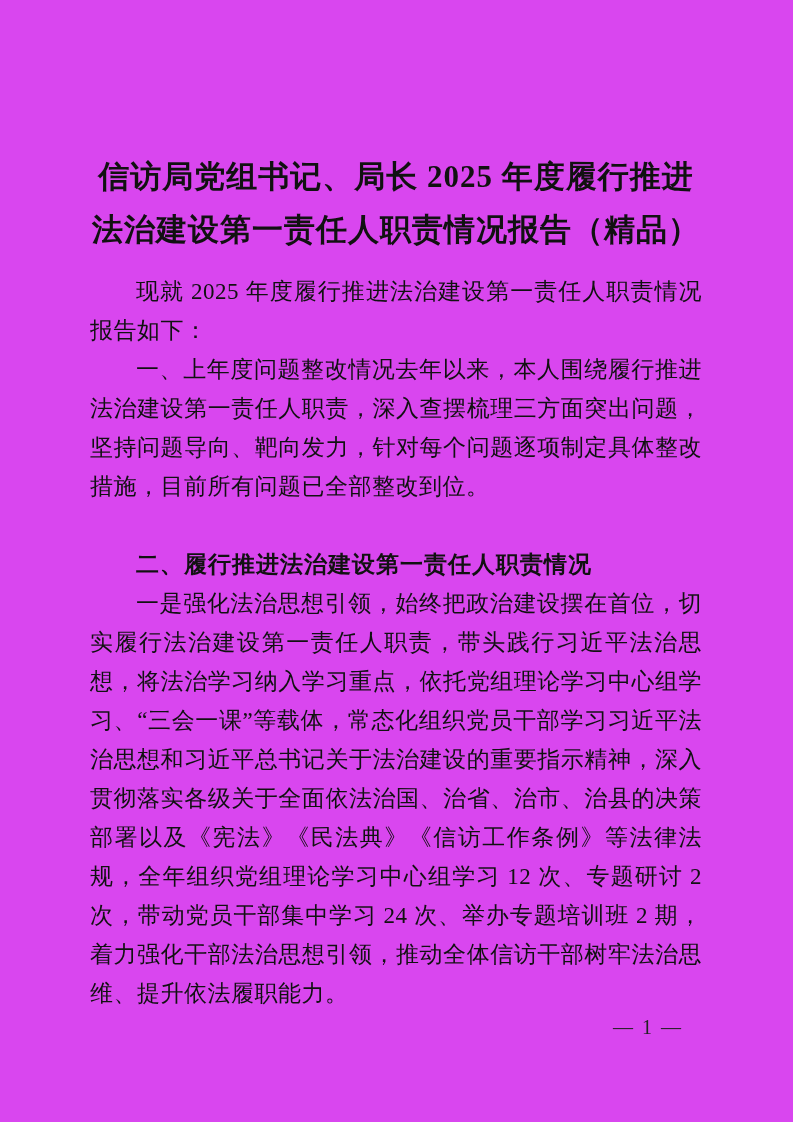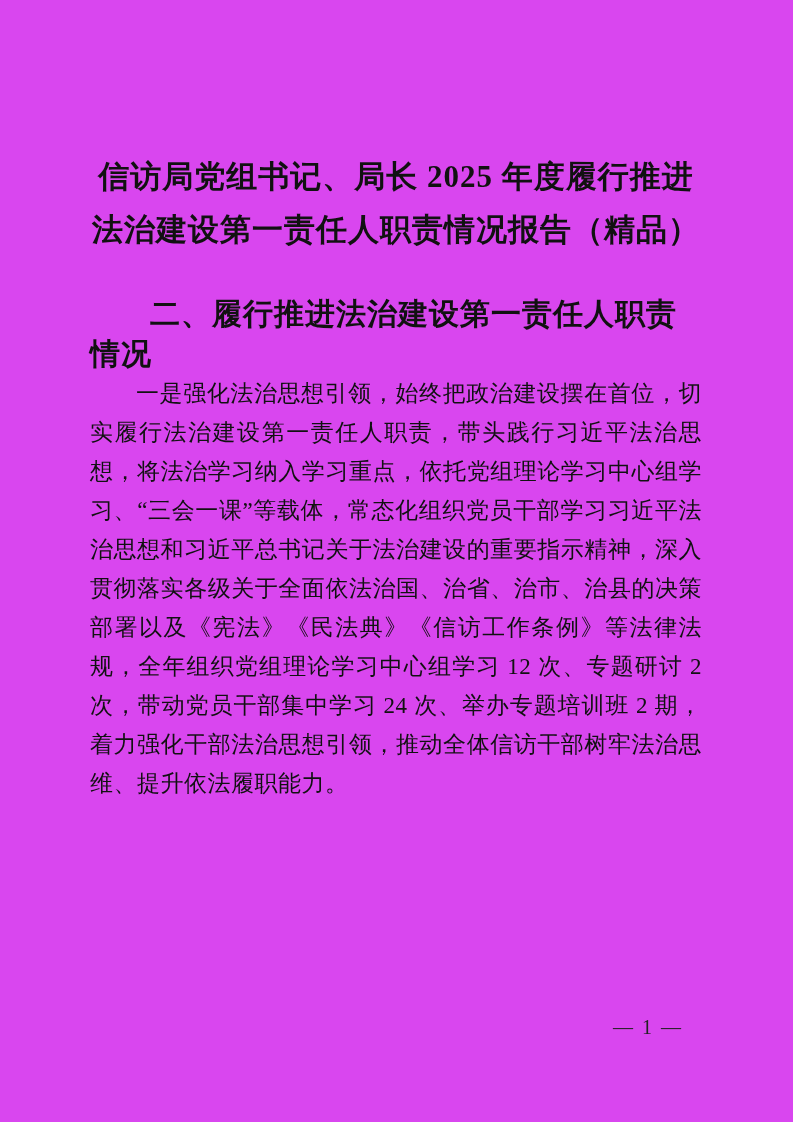--- a/index.html
+++ b/index.html
@@ -38,21 +38,21 @@
     text-align: justify;
     text-justify: inter-ideograph;
     text-indent: 2em;
     letter-spacing: 0.5px;
   }
   .para.intro {
     margin-top: 16px;
   }
   .section-heading {
     margin: 38px 0 0 0;
-    font-size: 30px;
+    font-size: 23px;
     line-height: 40px;
     font-weight: bold;
     text-indent: 2em;
     letter-spacing: 1px;
     font-family: "Liberation Sans", "DejaVu Sans", sans-serif;
   }
   .sub-heading {
     margin: 0;
     font-size: 23px;
     line-height: 41px;
@@ -72,21 +72,23 @@
     font-family: "Liberation Serif", "DejaVu Serif", serif;
   }
 </style>
 </head>
 <body>
 
 <div class="page">
   <div class="content">
     <h1 class="doc-title">信访局党组书记、局长 2025 年度履行推进法治建设第一责任人职责情况报告（精品）</h1>
 
+    <p class="para intro">现就 2025 年度履行推进法治建设第一责任人职责情况报告如下：</p>
 
+    <p class="para">一、上年度问题整改情况去年以来，本人围绕履行推进法治建设第一责任人职责，深入查摆梳理三方面突出问题，坚持问题导向、靶向发力，针对每个问题逐项制定具体整改措施，目前所有问题已全部整改到位。</p>
 
     <h2 class="section-heading">二、履行推进法治建设第一责任人职责情况</h2>
 
 
     <p class="para">一是强化法治思想引领，始终把政治建设摆在首位，切实履行法治建设第一责任人职责，带头践行习近平法治思想，将法治学习纳入学习重点，依托党组理论学习中心组学习、“三会一课”等载体，常态化组织党员干部学习习近平法治思想和习近平总书记关于法治建设的重要指示精神，深入贯彻落实各级关于全面依法治国、治省、治市、治县的决策部署以及《宪法》《民法典》《信访工作条例》等法律法规，全年组织党组理论学习中心组学习 12 次、专题研讨 2 次，带动党员干部集中学习 24 次、举办专题培训班 2 期，着力强化干部法治思想引领，推动全体信访干部树牢法治思维、提升依法履职能力。</p>
   </div>
 
   <div class="page-number">— 1 —</div>
 </div>
 

